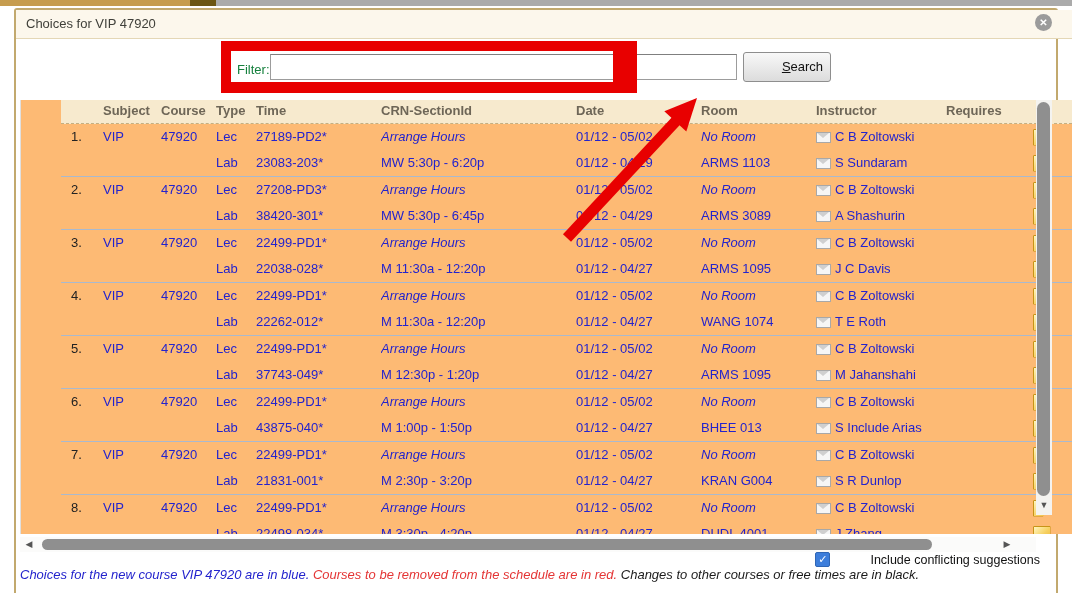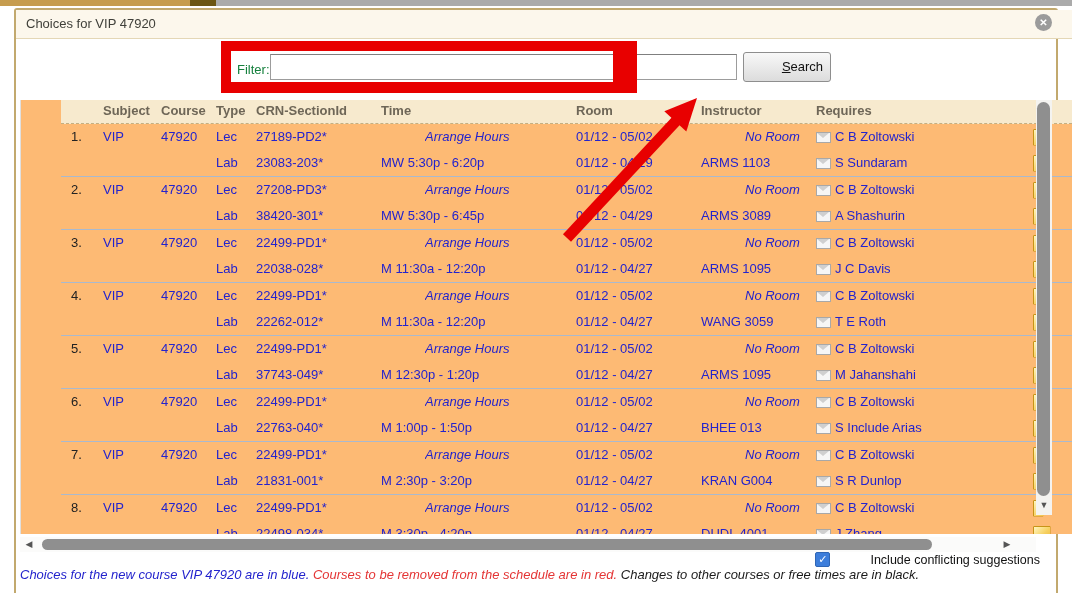--- a/index.html
+++ b/index.html
@@ -35,21 +35,21 @@
   .table-area{position:absolute;left:4px;top:90px;width:1016px;height:434px;overflow:hidden;
               background:#fdba74;border-left:1px solid #E0E0E0;padding-left:40px;}
   .hdr-row,.sub-row{display:grid;grid-template-columns:42px 58px 55px 40px 125px 195px 125px 115px 130px 80px 31px;}
   .hdr-row{height:23px;line-height:22px;background:#F7EACE;border-bottom:1px dashed #C3AF82;
            font-size:13px;font-weight:bold;color:#6E6657;}
   .hdr-cell{overflow:hidden;white-space:nowrap;}
   .group{border-bottom:1px solid #A9B9CE;}
   .sub-row{height:26px;line-height:26px;font-size:13px;color:#2323CD;cursor:pointer;}
   .cell{overflow:hidden;white-space:nowrap;}
   .c-num{color:#222;padding-left:10px;}
-  .it{font-style:italic;margin-left:44px;}
+  .it{font-style:italic;}
   .c-instr{display:flex;align-items:center;}
   .env{display:inline-block;width:13px;height:9px;border:1px solid #A8A8A8;background:#F6F6F6;
        position:relative;margin-right:4px;flex:0 0 auto;}
   .env::before{content:"";position:absolute;left:0;top:0;width:0;height:0;
        border-left:6px solid transparent;border-right:6px solid transparent;border-top:5px solid #CFCFCF;}
   .c-note{display:flex;align-items:center;justify-content:center;}
   .note{width:16px;height:15px;display:inline-block;position:relative;
         background:linear-gradient(135deg,#FFF6C0 0%,#F6D060 55%,#EDB63B 100%);
         border:1px solid #C79417;border-radius:1px;
         clip-path:polygon(0 0,100% 0,100% 58%,58% 100%,0 100%);cursor:pointer;}
@@ -98,22 +98,23 @@
     <span class="filter-label">Filter:</span>
     <input class="filter-input" type="text" value="" style="">
     <div class="search-btn"><span class="initial">S</span><span>earch</span></div>
 
     <div class="table-area">
       <div class="hdr-row">
         <span class="hdr-cell"></span>
         <span class="hdr-cell">Subject</span>
         <span class="hdr-cell">Course</span>
         <span class="hdr-cell">Type</span>
+        <span class="hdr-cell">Time</span>
         <span class="hdr-cell">CRN-SectionId</span>
-        <span class="hdr-cell">Time</span>
+        <span class="hdr-cell">Date</span>
         <span class="hdr-cell">Room</span>
         <span class="hdr-cell">Instructor</span>
         <span class="hdr-cell">Requires</span>
         <span class="hdr-cell"></span>
       </div>
       <div id="rows">
           <div class="group">
             <div class="sub-row">
     <span class="cell c-num">1.</span>
     <span class="cell">VIP</span>
@@ -247,21 +248,21 @@
               </span>
   </div>
             <div class="sub-row">
     <span class="cell c-num"></span>
     <span class="cell"></span>
     <span class="cell"></span>
     <span class="cell">Lab</span>
     <span class="cell">22262-012*</span>
     <span class="cell">M 11:30a - 12:20p</span>
     <span class="cell">01/12 - 04/27</span>
-    <span class="cell">WANG 3059</span>
+    <span class="cell">WANG 1074</span>
     <span class="cell c-instr">
                 <span class="env"></span>
                 <span>T E Roth</span>
               </span>
     <span class="cell"></span>
     <span class="cell c-note">
                 <span class="note"></span>
               </span>
   </div>
           </div>
@@ -320,21 +321,21 @@
     <span class="cell"></span>
     <span class="cell c-note">
                 <span class="note"></span>
               </span>
   </div>
             <div class="sub-row">
     <span class="cell c-num"></span>
     <span class="cell"></span>
     <span class="cell"></span>
     <span class="cell">Lab</span>
-    <span class="cell">22763-040*</span>
+    <span class="cell">43875-040*</span>
     <span class="cell">M 1:00p - 1:50p</span>
     <span class="cell">01/12 - 04/27</span>
     <span class="cell">BHEE 013</span>
     <span class="cell c-instr">
                 <span class="env"></span>
                 <span>S Include Arias</span>
               </span>
     <span class="cell"></span>
     <span class="cell c-note">
                 <span class="note"></span>

